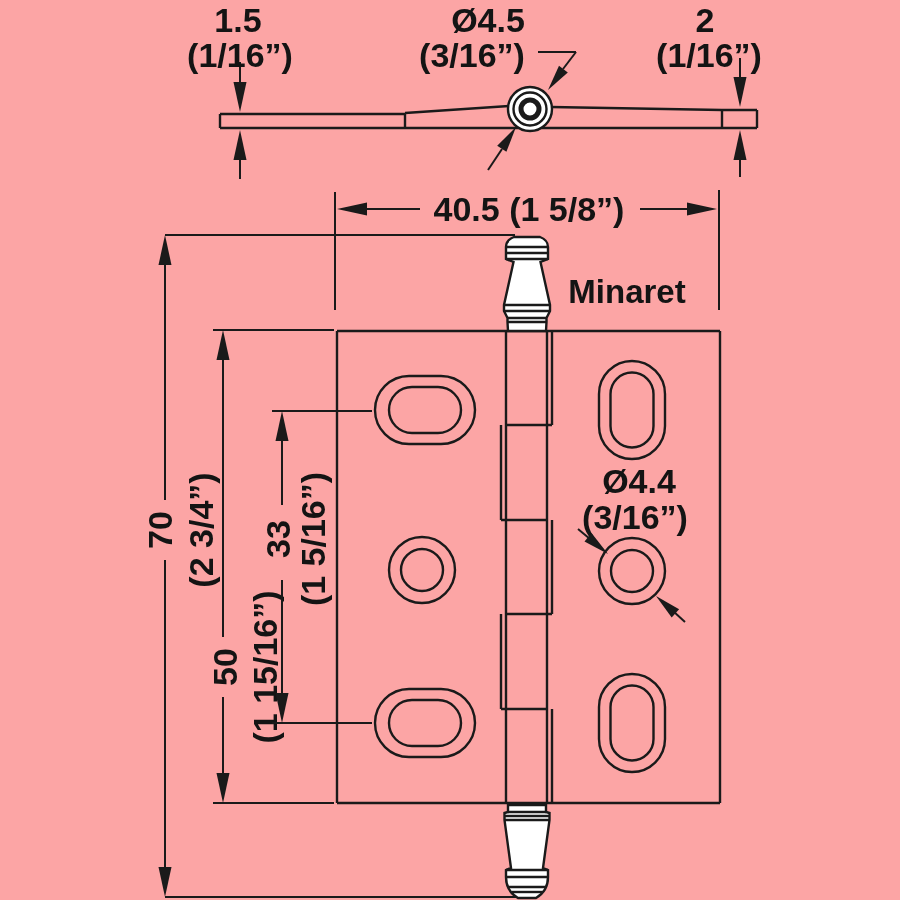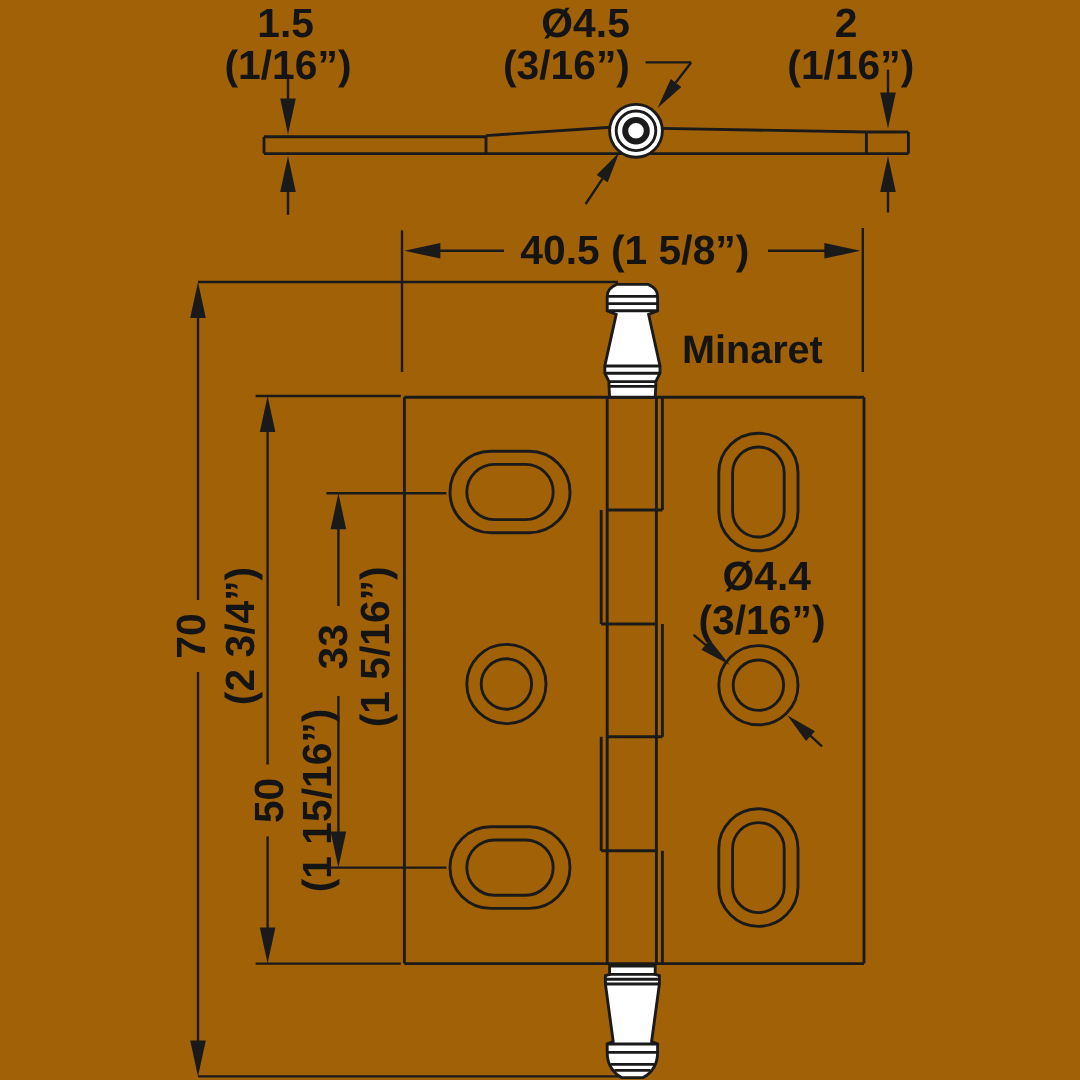--- a/index.html
+++ b/index.html
@@ -1,16 +1,16 @@
 <!DOCTYPE html>
 <html><head>
 <meta charset="utf-8">
 <style>
   html,body{margin:0;padding:0;background:#ffffff;}
-  .stage{width:900px;height:900px;position:relative;background:#a16207;overflow:hidden;}
+  .stage{width:900px;height:900px;position:relative;background:#fca5a5;overflow:hidden;}
   svg{display:block;}
   .dim-text{font:bold 34px "Liberation Sans","DejaVu Sans",sans-serif;fill:#141414;}
   .name-text{font:bold 33px "Liberation Sans","DejaVu Sans",sans-serif;fill:#141414;}
   .outline{stroke:#1a1a1a;stroke-width:2.4;fill:none;}
   .outline-f{stroke:#1a1a1a;stroke-width:2.4;fill:#ffffff;}
   .dimline{stroke:#1a1a1a;stroke-width:2;fill:none;}
   .arrow{fill:#1a1a1a;stroke:none;}
 </style>
 </head>
 <body>

